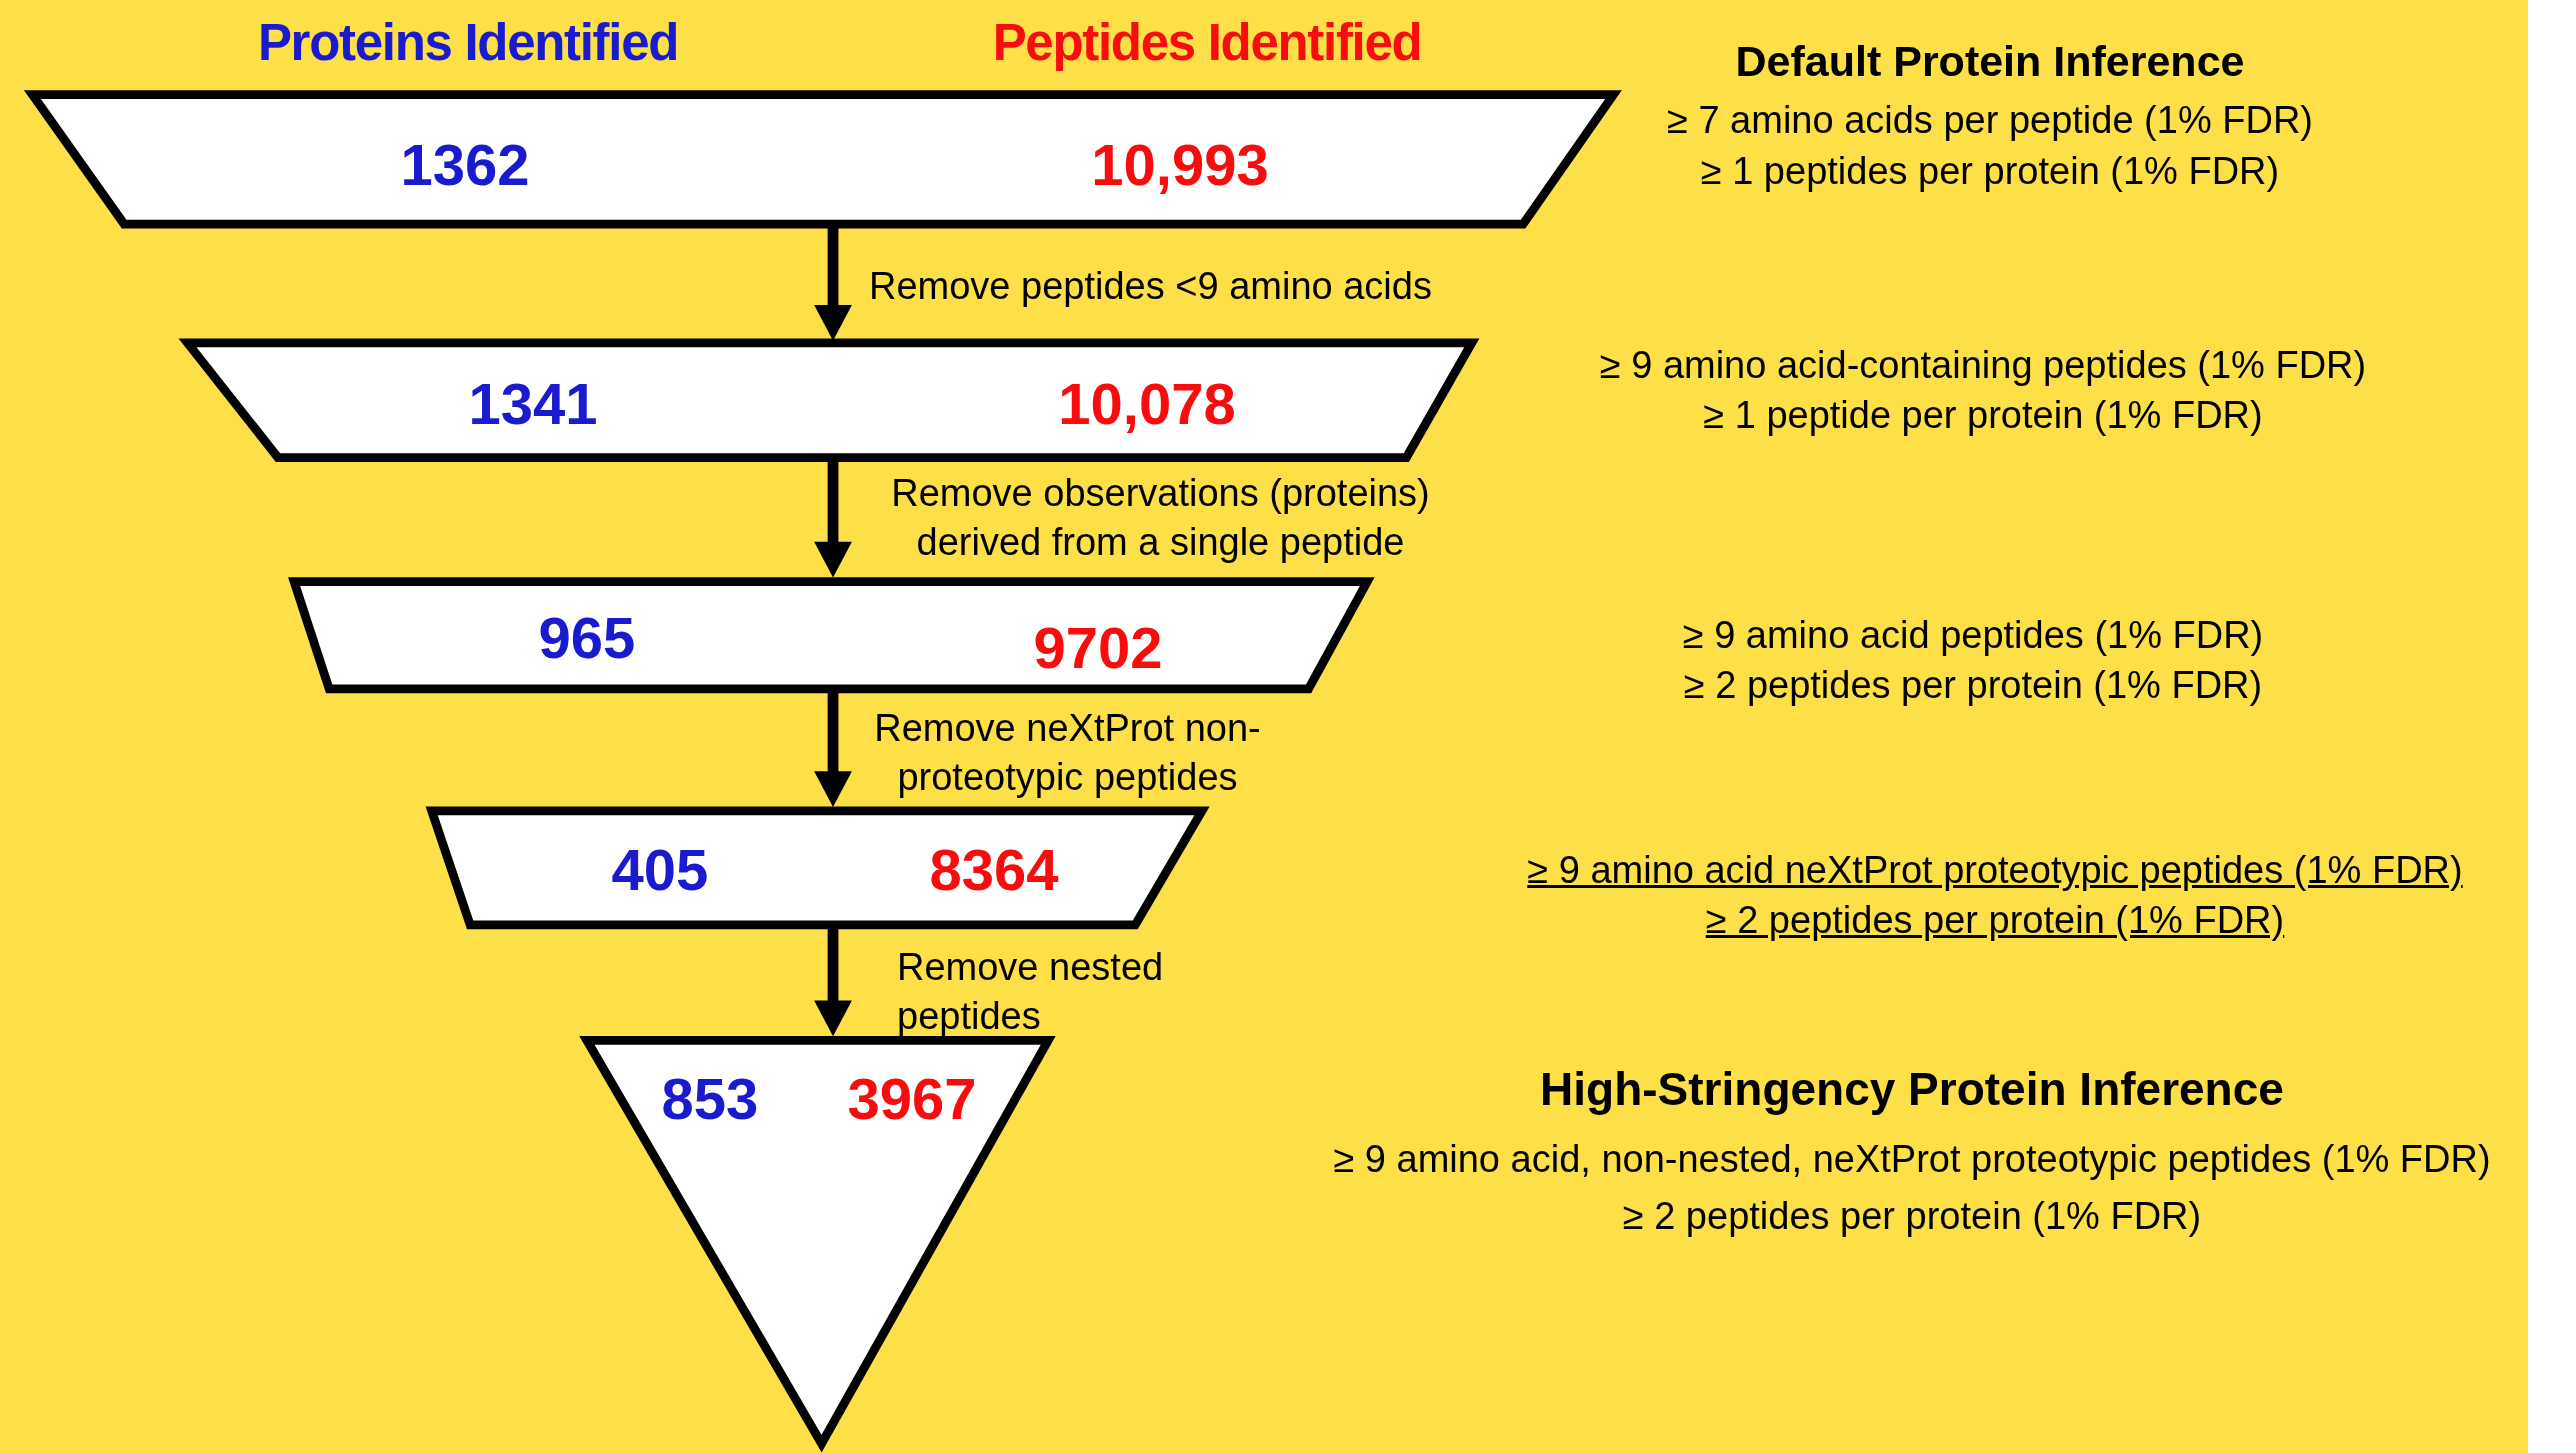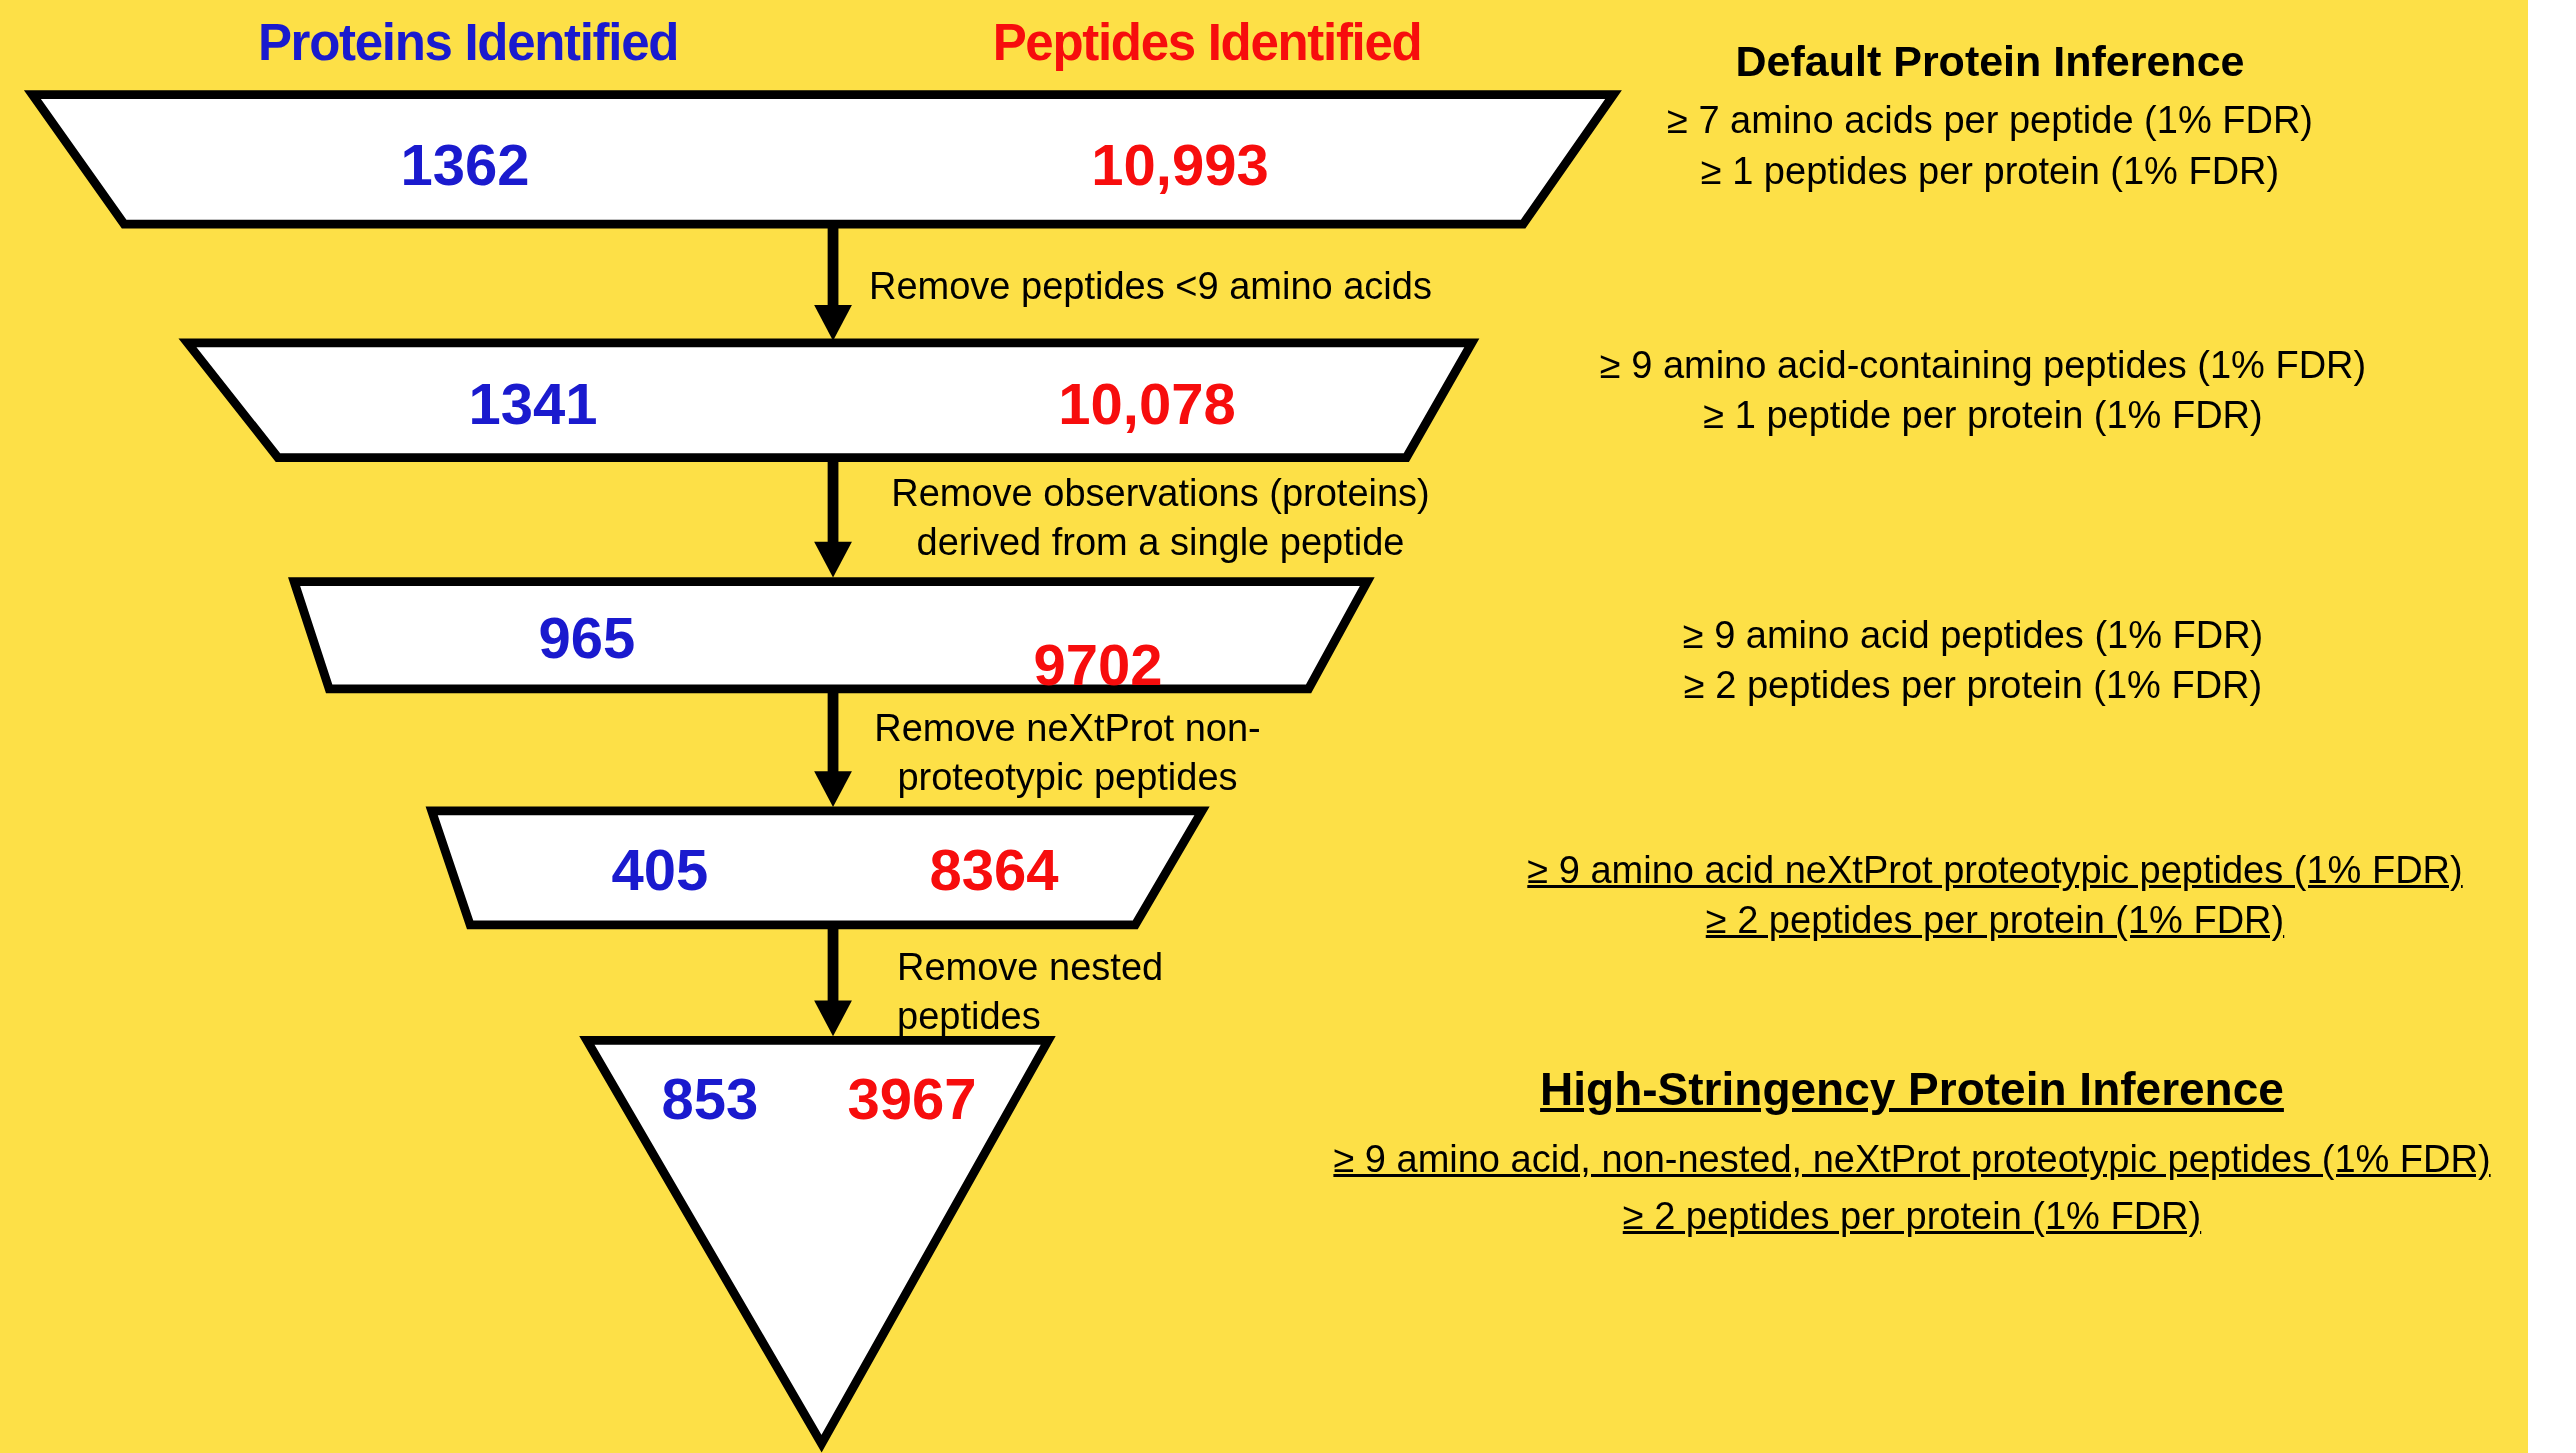--- a/index.html
+++ b/index.html
@@ -80,21 +80,21 @@
   <div class="abs col-header blue center-xy" style="left:468px;top:42px;">Proteins Identified</div>
   <div class="abs col-header red center-xy" style="left:1207px;top:42px;">Peptides Identified</div>
 
   <div class="abs num blue center-xy" style="left:465px;top:164px;">1362</div>
   <div class="abs num red center-xy" style="left:1180px;top:164px;">10,993</div>
 
   <div class="abs num blue center-xy" style="left:533px;top:403px;">1341</div>
   <div class="abs num red center-xy" style="left:1147px;top:403px;">10,078</div>
 
   <div class="abs num blue center-xy" style="left:587px;top:637px;">965</div>
-  <div class="abs num red center-xy" style="left:1098px;top:664px;">9702</div>
+  <div class="abs num red center-xy" style="left:1098px;top:647px;">9702</div>
 
   <div class="abs num blue center-xy" style="left:660px;top:869px;">405</div>
   <div class="abs num red center-xy" style="left:994px;top:869px;">8364</div>
 
   <div class="abs num blue center-xy" style="left:710px;top:1098px;">853</div>
   <div class="abs num red center-xy" style="left:912px;top:1098px;">3967</div>
 
   <div class="abs flow-label" style="left:869px;top:262px;">Remove peptides &lt;9 amino acids</div>
 
   <div class="abs flow-label centered" style="left:857px;top:469px;width:607px;">
@@ -126,20 +126,20 @@
   <div class="abs note-block center-x" style="left:1973px;top:610px;">
     <div class="note-line">≥ 9 amino acid peptides (1% FDR)</div>
     <div class="note-line">≥ 2 peptides per protein (1% FDR)</div>
   </div>
 
   <div class="abs note-block center-x" style="left:1995px;top:845px;text-decoration:underline;">
     <div class="note-line">≥ 9 amino acid neXtProt proteotypic peptides (1% FDR)</div>
     <div class="note-line">≥ 2 peptides per protein (1% FDR)</div>
   </div>
 
-  <div class="abs note-block center-x" style="left:1912px;top:1062px;text-decoration:underline;">
+  <div class="abs note-block center-x" style="left:1912px;top:1062px;">
     <div class="note-title big">High-Stringency Protein Inference</div>
     <div class="note-line wide">≥ 9 amino acid, non-nested, neXtProt proteotypic peptides (1% FDR)</div>
     <div class="note-line wide">≥ 2 peptides per protein (1% FDR)</div>
   </div>
 
 </div>
 
 
 </body></html>

